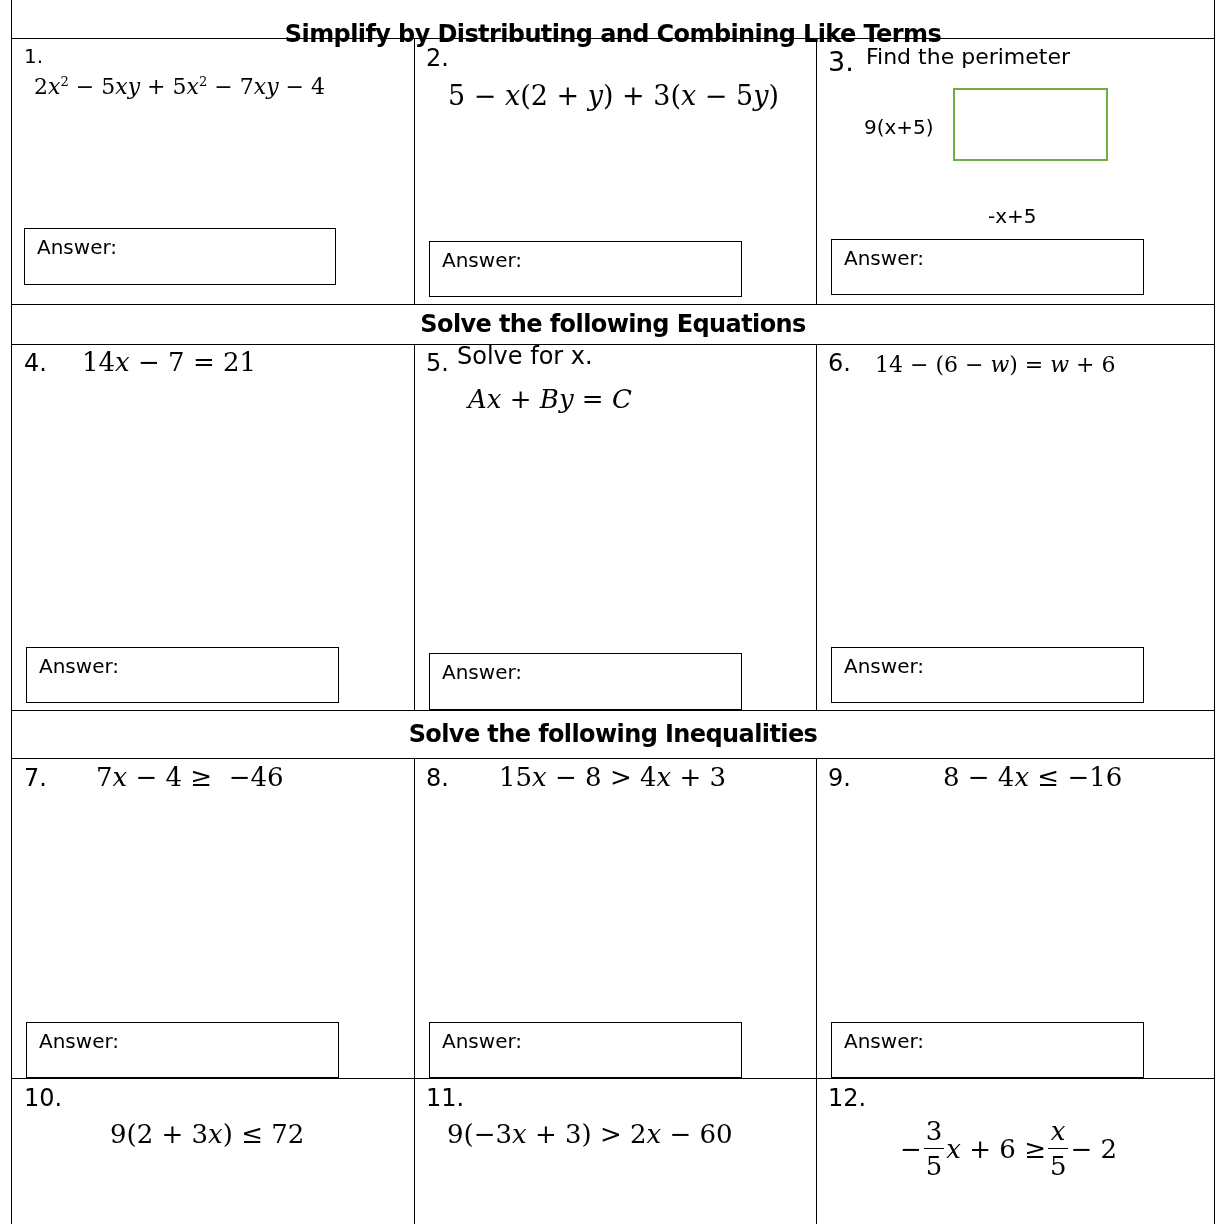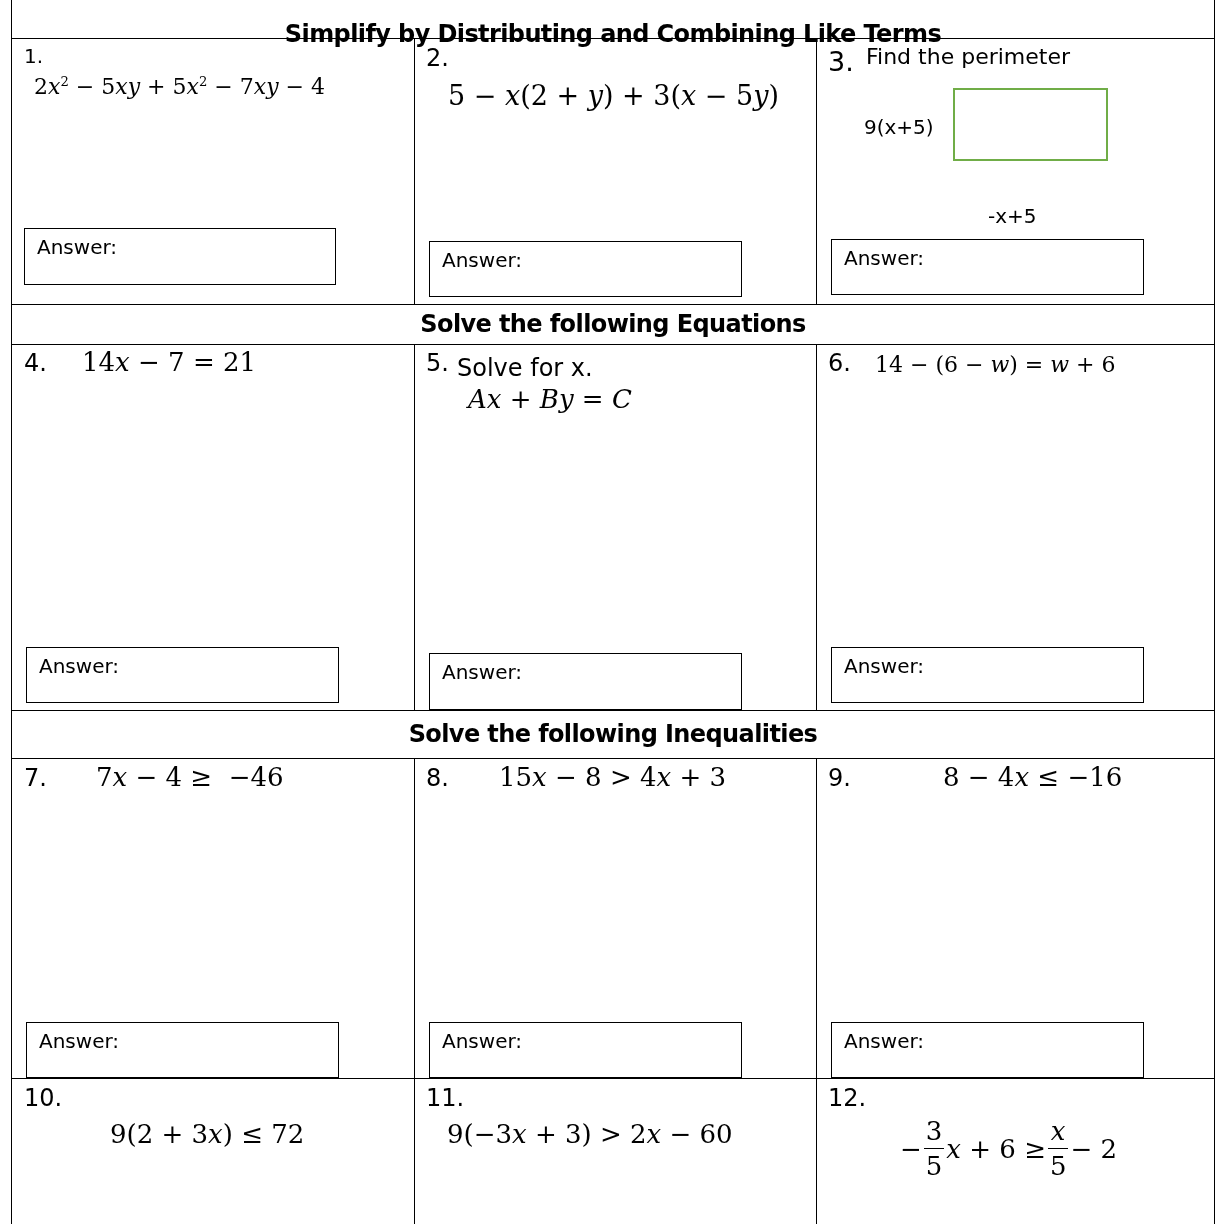--- a/index.html
+++ b/index.html
@@ -62,21 +62,21 @@
     <span>Answer:</span>
   </div>
 
 <div class="num" style="left:24px;top:349px;">4.</div>
 <div class="math" style="left:82px;top:347px;">14<i>x</i> − 7 = 21</div>
 <div class="ans" style="left:26px;top:647px;width:313px;height:56px;">
     <span>Answer:</span>
   </div>
 
 <div class="num" style="left:426px;top:349px;">5.</div>
-<div class="num" style="left:457px;top:354px;">Solve for x.</div>
+<div class="num" style="left:457px;top:342px;">Solve for x.</div>
 <div class="math" style="left:468px;top:384px;"><i>Ax</i> + <i>By</i> = <i>C</i></div>
 <div class="ans" style="left:429px;top:653px;width:313px;height:57px;">
     <span>Answer:</span>
   </div>
 
 <div class="num" style="left:828px;top:349px;">6.</div>
 <div class="math" style="left:875px;top:352px;font-size:22px;">14 − (6 − <i>w</i>) = <i>w</i> + 6</div>
 <div class="ans" style="left:831px;top:647px;width:313px;height:56px;">
     <span>Answer:</span>
   </div>

